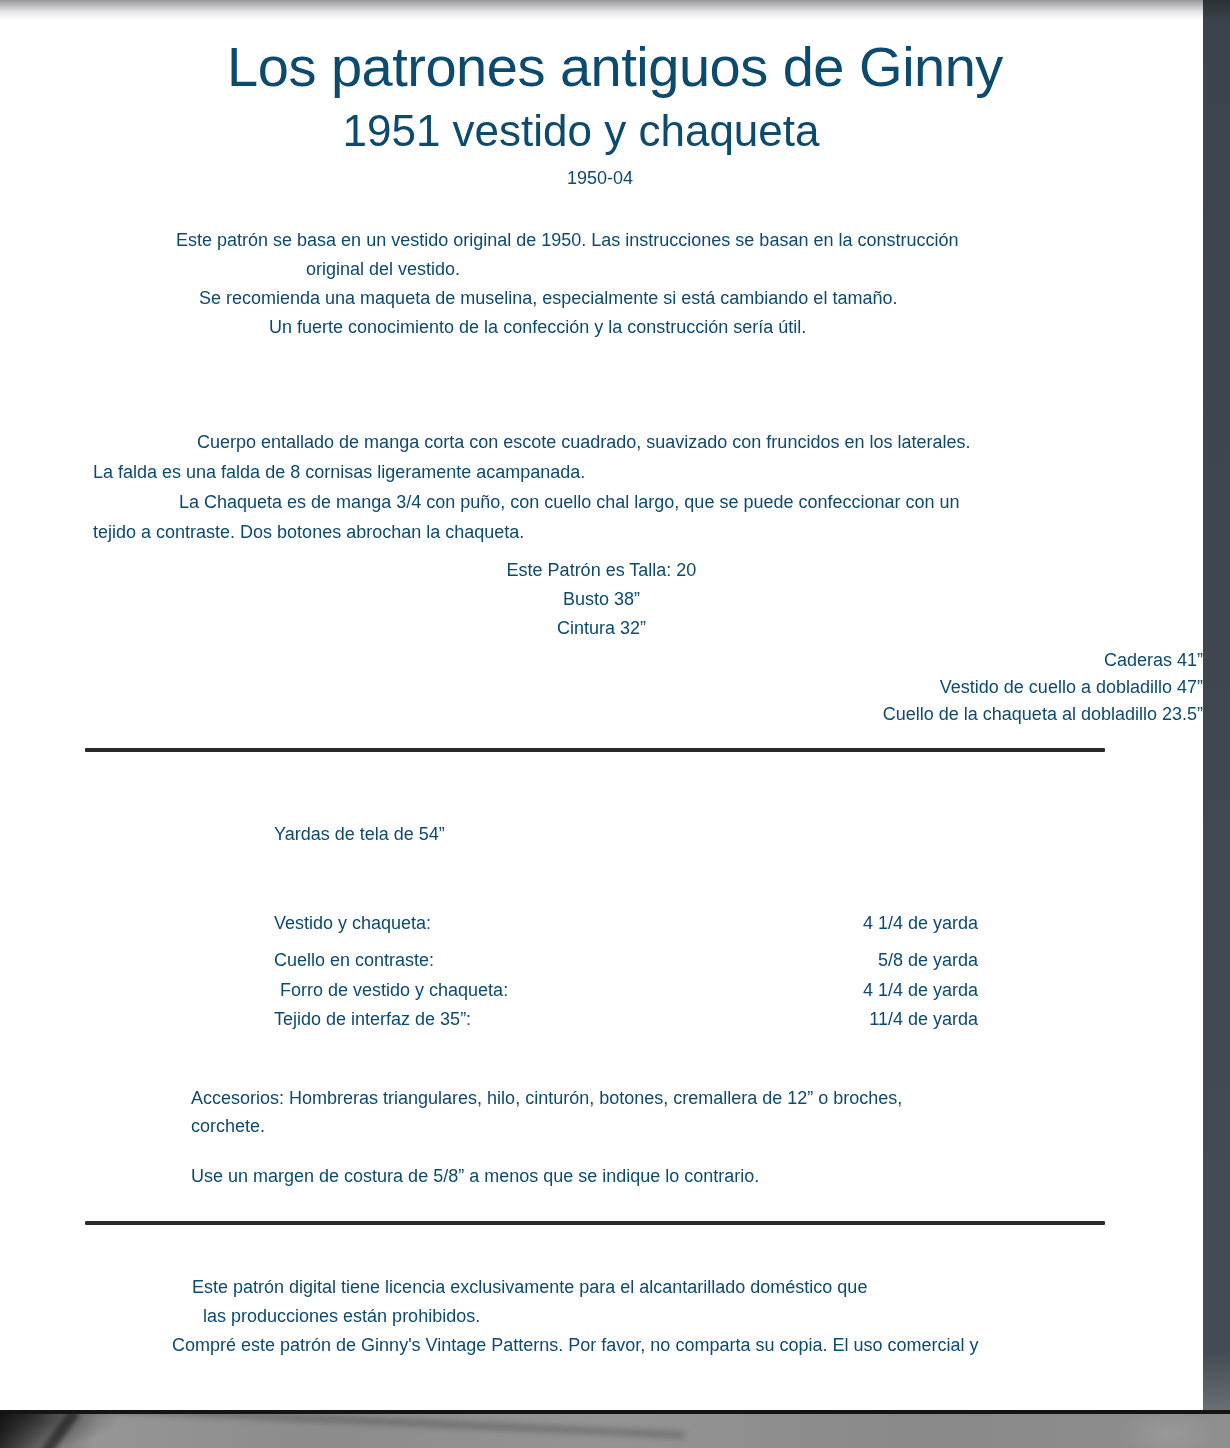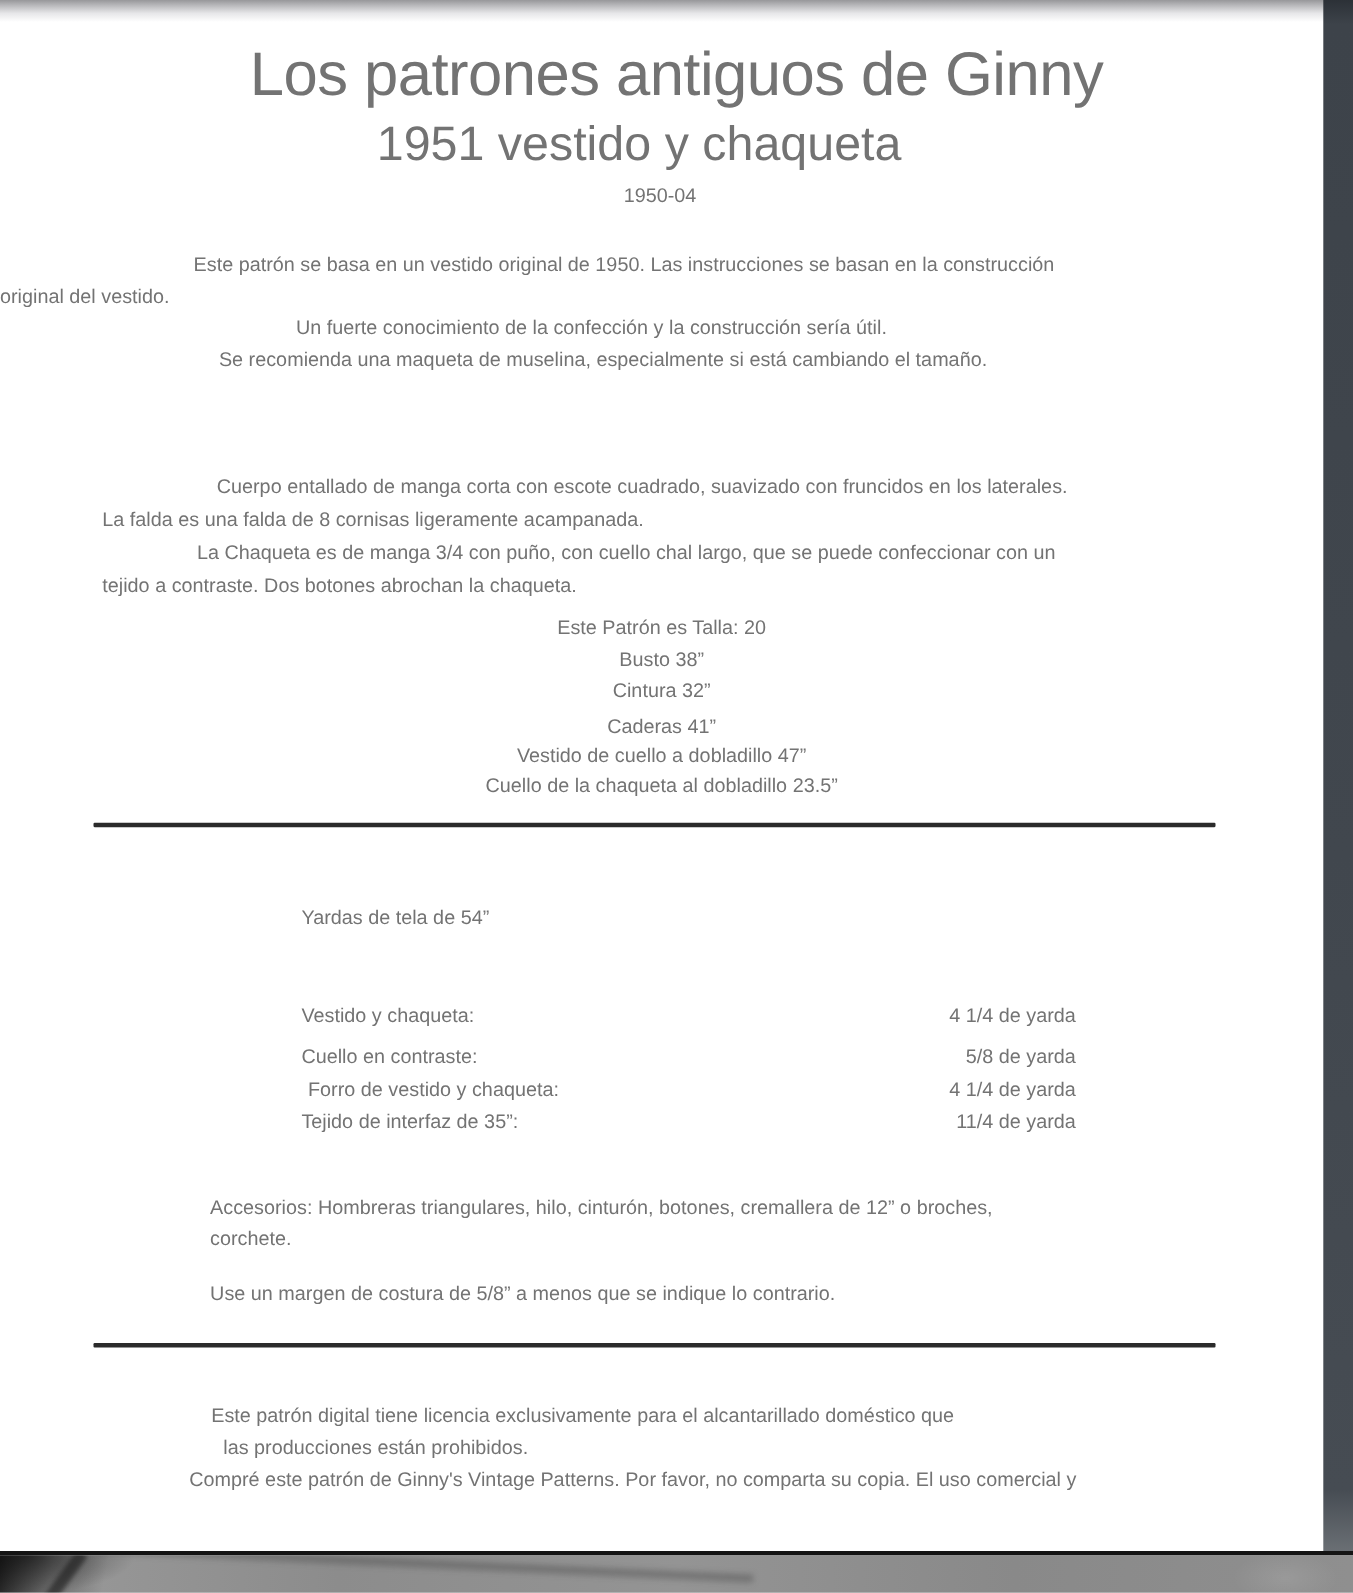--- a/index.html
+++ b/index.html
@@ -7,21 +7,21 @@
     padding: 0;
     background: #ffffff;
   }
   .page {
     position: relative;
     width: 1230px;
     height: 1448px;
     background: #ffffff;
     overflow: hidden;
     font-family: "Liberation Sans", sans-serif;
-    color: #737373;
+    color: #0c4a6e;
   }
   .top-shadow {
     position: absolute;
     top: 0; left: 0;
     width: 100%;
     height: 20px;
     background: linear-gradient(180deg, #97979a 0px, #b9b9bc 5px, #e6e6e8 12px, #ffffff 20px);
     z-index: 3;
   }
   .side-panel {
@@ -75,21 +75,21 @@
   .garment-block { top: 427px; }
   .garment-block .line { line-height: 30px; }
   .sizes-a {
     top: 556px;
     width: 1203px;
     text-align: center;
   }
   .sizes-b {
     top: 647px;
     width: 1203px;
-    text-align: center;
+    text-align: right;
   }
   .sizes-b .line { line-height: 27px; }
   .rule {
     position: absolute;
     left: 85px;
     width: 1020px;
     height: 4px;
     background: #2b2b2b;
     border-radius: 1px;
   }
@@ -125,21 +125,21 @@
   .seam-note {
     position: absolute;
     top: 1162px;
     left: 191px;
     font-size: 18px;
     line-height: 29px;
     white-space: nowrap;
   }
   .license-block { top: 1273px; }
   .ml-176 { margin-left: 176px; }
-  .ml-306 { }
+  .ml-306 { margin-left: 306px; }
   .ml-199 { margin-left: 199px; }
   .ml-269 { margin-left: 269px; }
   .ml-197 { margin-left: 197px; }
   .ml-219 { margin-left: 93px; }
   .ml-179 { margin-left: 179px; }
   .ml-192 { margin-left: 192px; }
   .ml-172 { margin-left: 172px; }
   .ml-203 { margin-left: 203px; }
   .bottom-edge-line {
     position: absolute;
@@ -193,22 +193,22 @@
 
   <div class="top-shadow"></div>
 
   <h1 class="doc-title" style="margin:0;font-weight:400;">Los patrones antiguos de Ginny</h1>
   <h2 class="doc-subtitle" style="margin:0;font-weight:400;">1951 vestido y chaqueta</h2>
   <div class="pattern-number">1950-04</div>
 
   <div class="block intro-block">
     <div class="line ml-176">Este patrón se basa en un vestido original de 1950. Las instrucciones se basan en la construcción</div>
     <div class="line ml-306">original del vestido.</div>
+    <div class="line ml-199">Se recomienda una maqueta de muselina, especialmente si está cambiando el tamaño.</div>
     <div class="line ml-269">Un fuerte conocimiento de la confección y la construcción sería útil.</div>
-    <div class="line ml-199">Se recomienda una maqueta de muselina, especialmente si está cambiando el tamaño.</div>
   </div>
 
   <div class="block garment-block">
     <div class="line ml-197">Cuerpo entallado de manga corta con escote cuadrado, suavizado con fruncidos en los laterales.</div>
     <div class="line ml-219">La falda es una falda de 8 cornisas ligeramente acampanada.</div>
     <div class="line ml-179">La Chaqueta es de manga 3/4 con puño, con cuello chal largo, que se puede confeccionar con un</div>
     <div class="line ml-219">tejido a contraste. Dos botones abrochan la chaqueta.</div>
   </div>
 
   <div class="block sizes-a">

